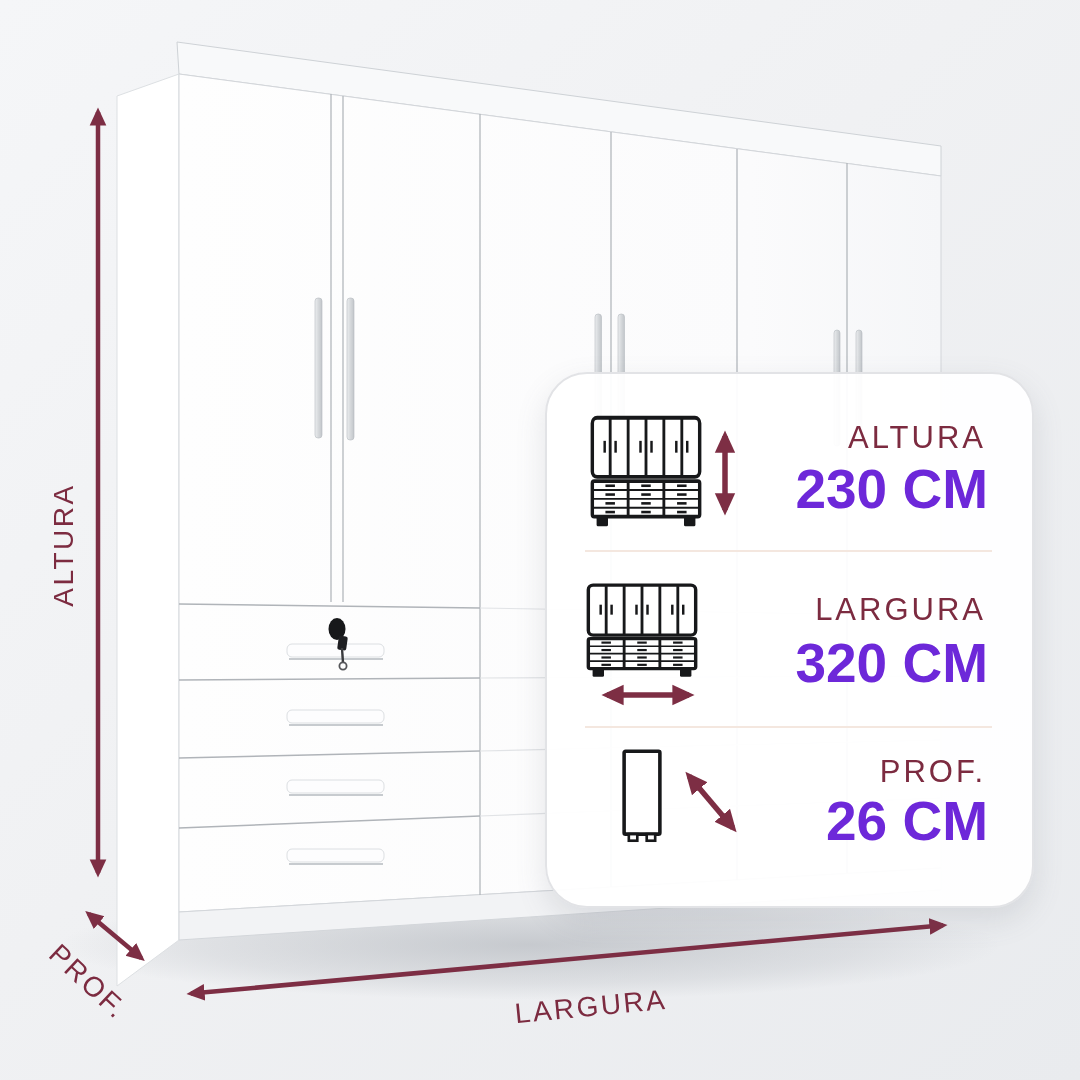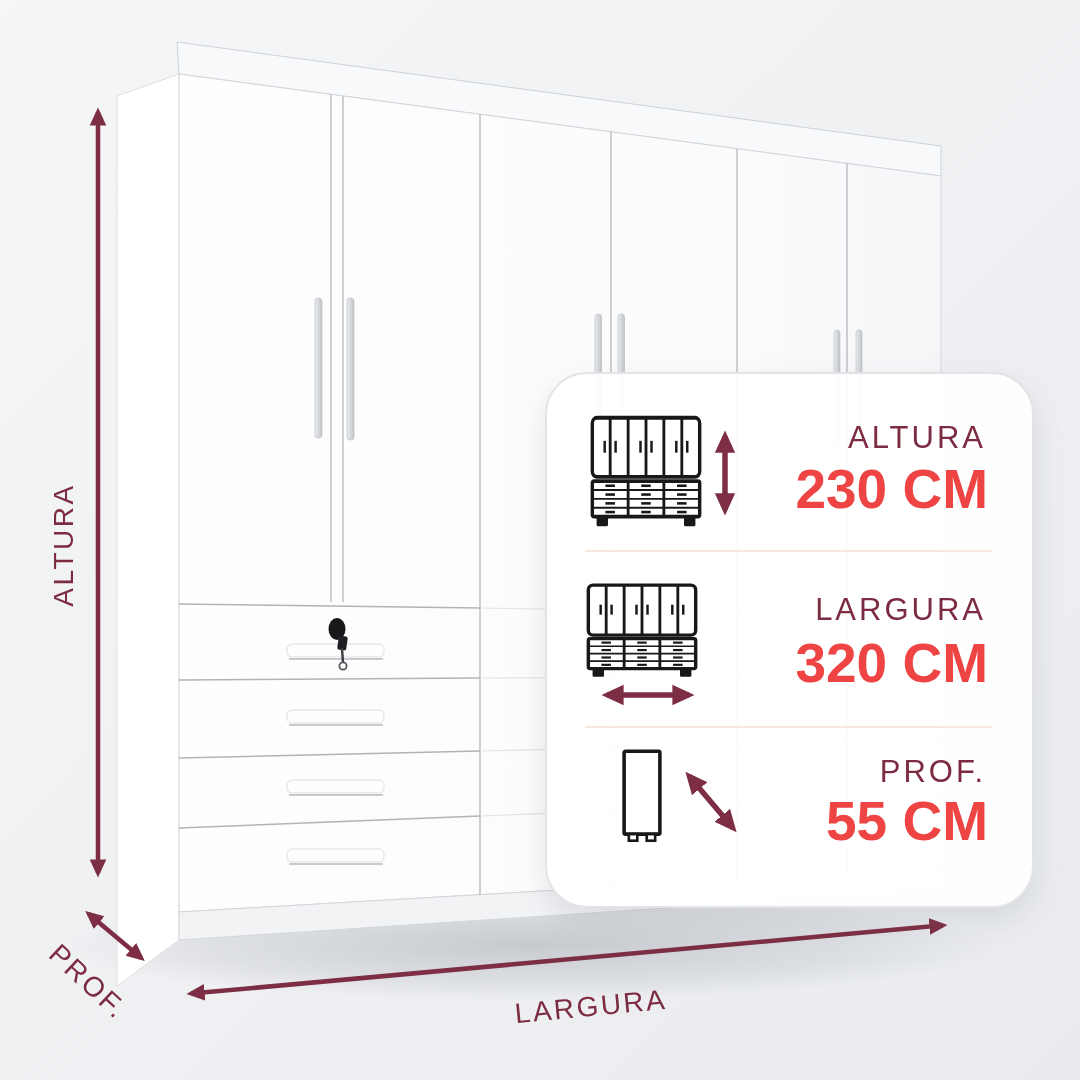--- a/index.html
+++ b/index.html
@@ -29,21 +29,21 @@
   .card-varrow{left:160px;top:40px;}
   .card-icon2{left:38px;top:208px;}
   .card-harrow{left:36px;top:306px;}
   .card-icon3{left:72px;top:374px;}
   .card-darrow{left:114px;top:380px;}
   .spec-label{
     right:46px;color:#7c2b40;font-size:31px;font-weight:500;
     letter-spacing:3px;line-height:1;white-space:nowrap;
   }
   .spec-value{
-    right:44px;color:#ef4444;font-size:55px;font-weight:800;
+    right:44px;color:#6d28d9;font-size:55px;font-weight:800;
     letter-spacing:0px;line-height:1;white-space:nowrap;
   }
   .label-1{top:48px;}  .value-1{top:88px;}
   .label-2{top:220px;} .value-2{top:262px;}
   .label-3{top:382px;} .value-3{top:420px;}
   .card-sep{
     left:38px;right:40px;height:2px;background:#f4e7df;
   }
   .sep-1{top:176px;} .sep-2{top:352px;}
 </style>
@@ -229,14 +229,14 @@
 
   <div class="card-sep sep-2"></div>
 
   <svg class="card-icon3" width="46" height="96" viewBox="0 0 46 102">
     <use href="#sym-side-icon"></use>
   </svg>
   <svg class="card-darrow" width="100" height="104" viewBox="0 0 100 104">
     <line x1="28" y1="22" x2="72" y2="74" stroke="#7d2e44" stroke-width="5.5" marker-start="url(#mhead)" marker-end="url(#mhead)"></line>
   </svg>
   <div class="spec-label label-3">PROF.</div>
-  <div class="spec-value value-3">55 CM</div>
+  <div class="spec-value value-3">26 CM</div>
 </div>
 
 </body></html>

